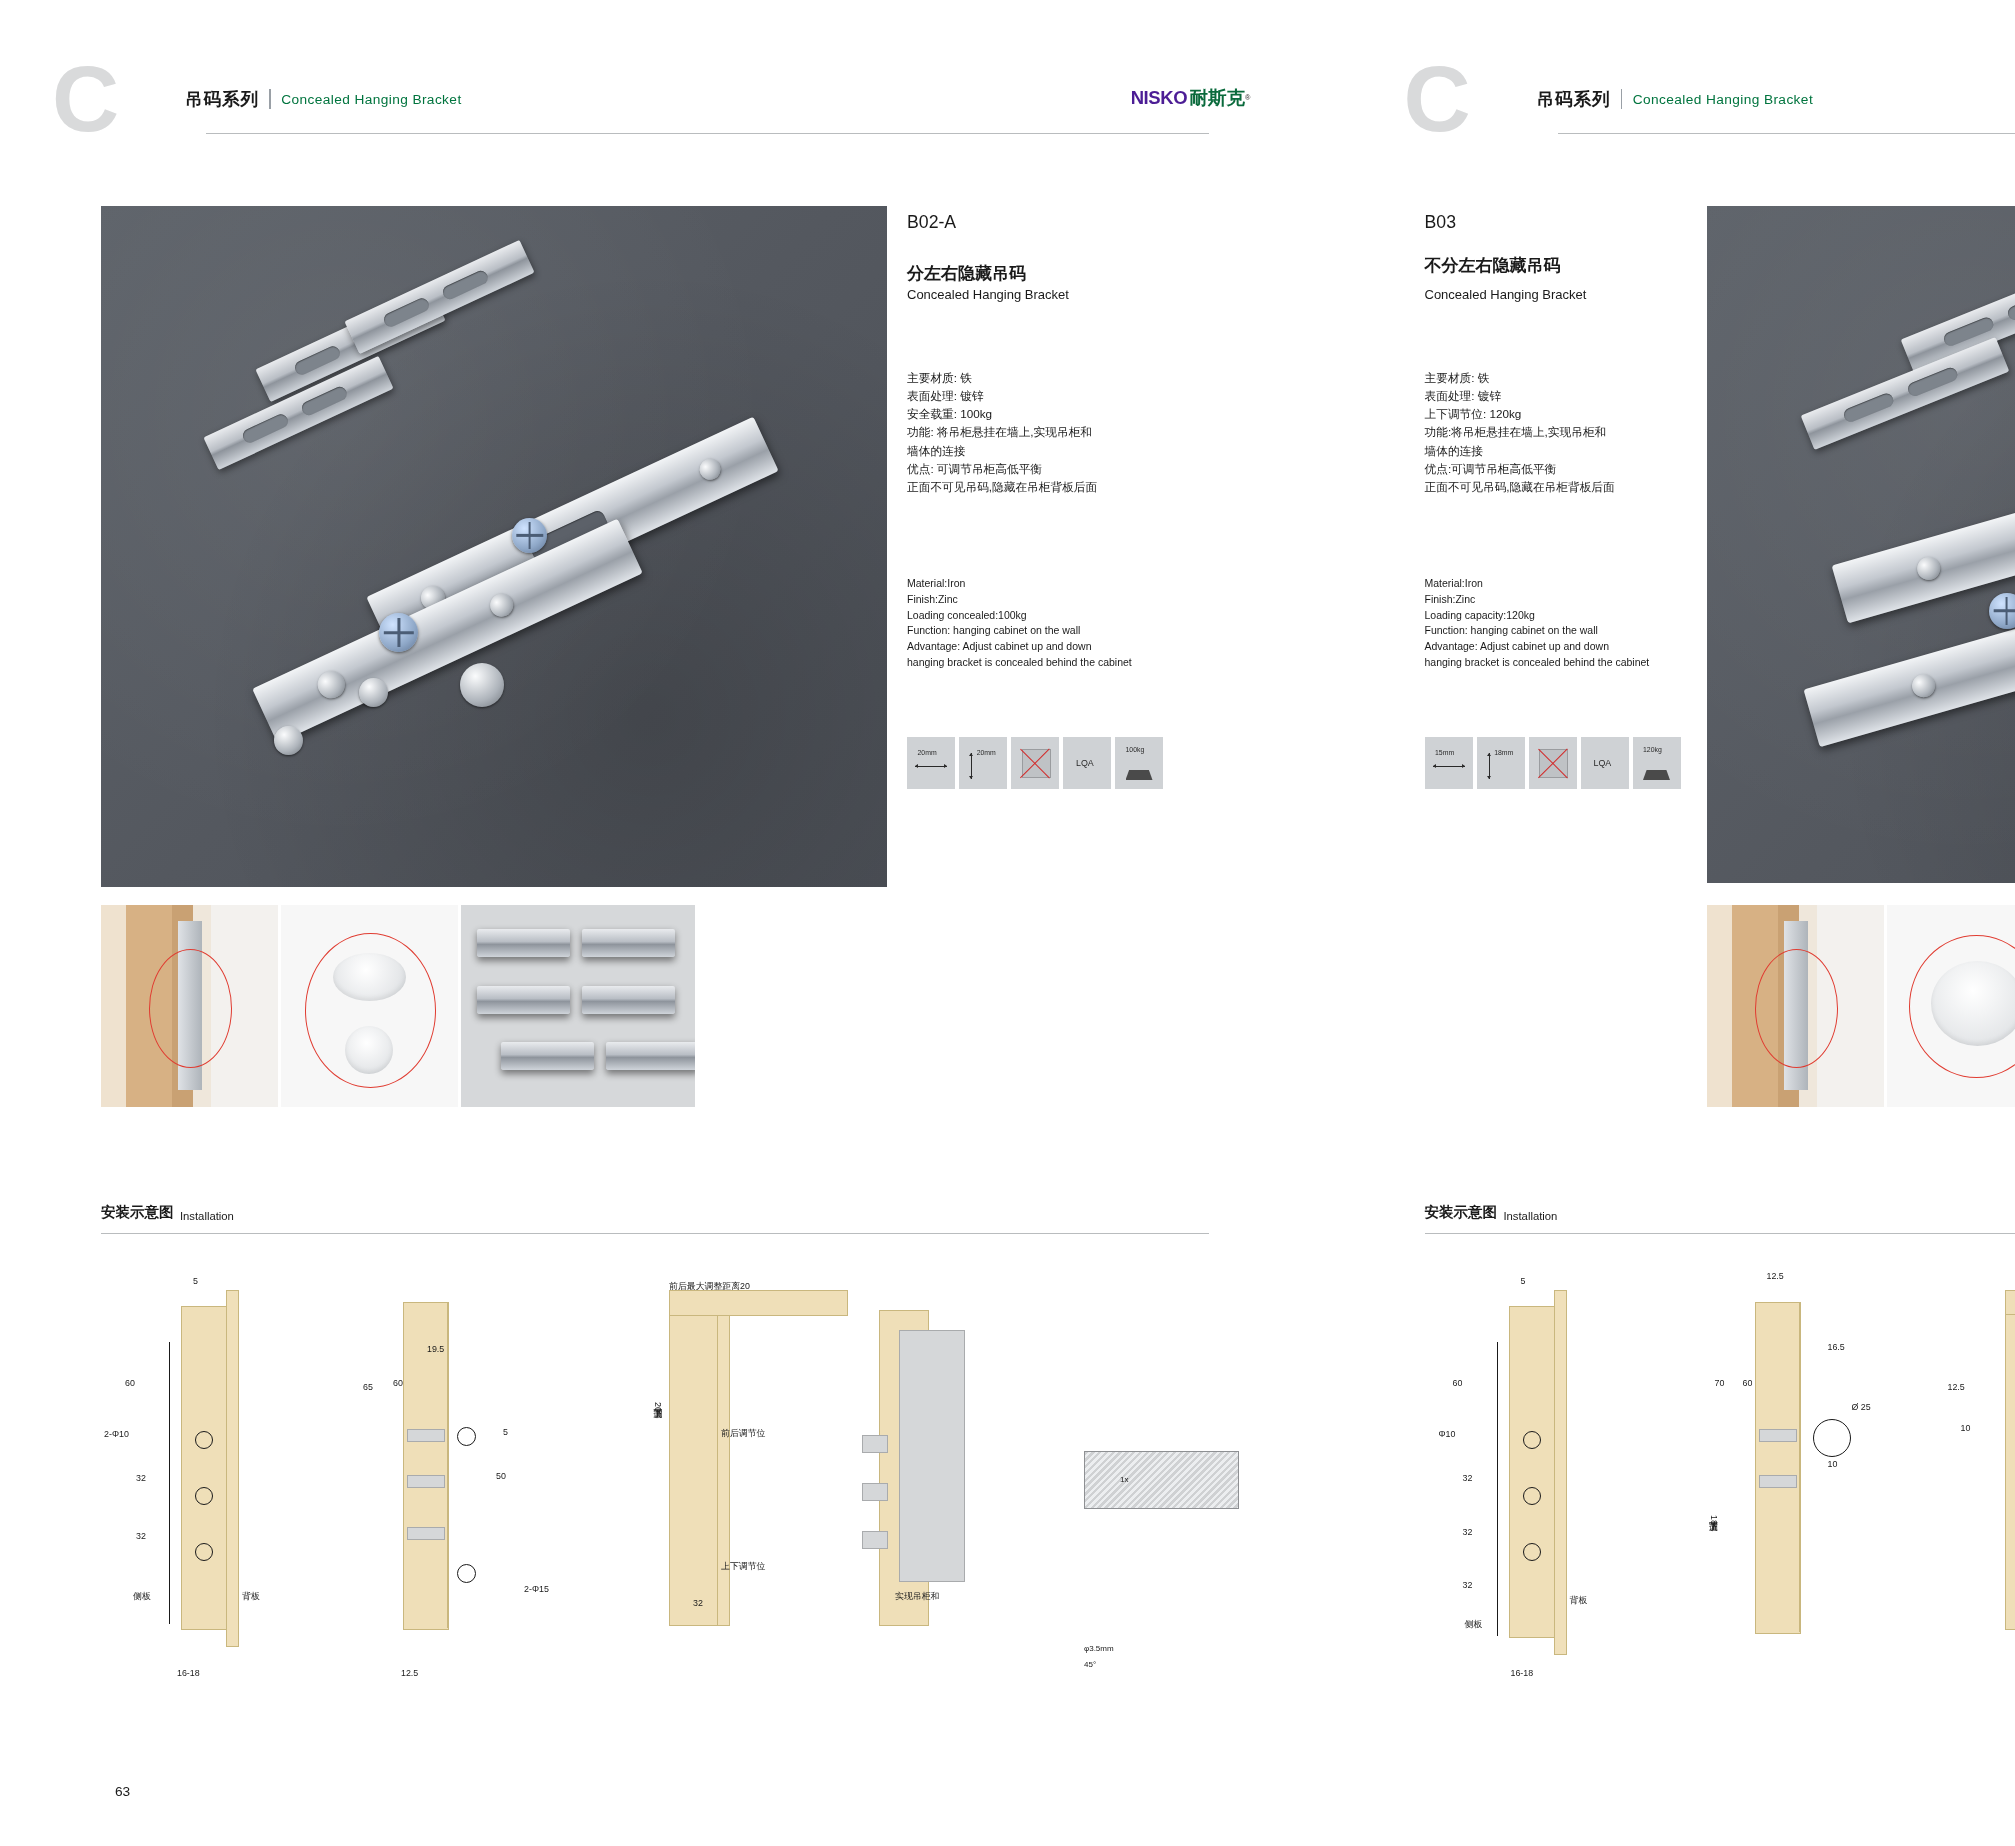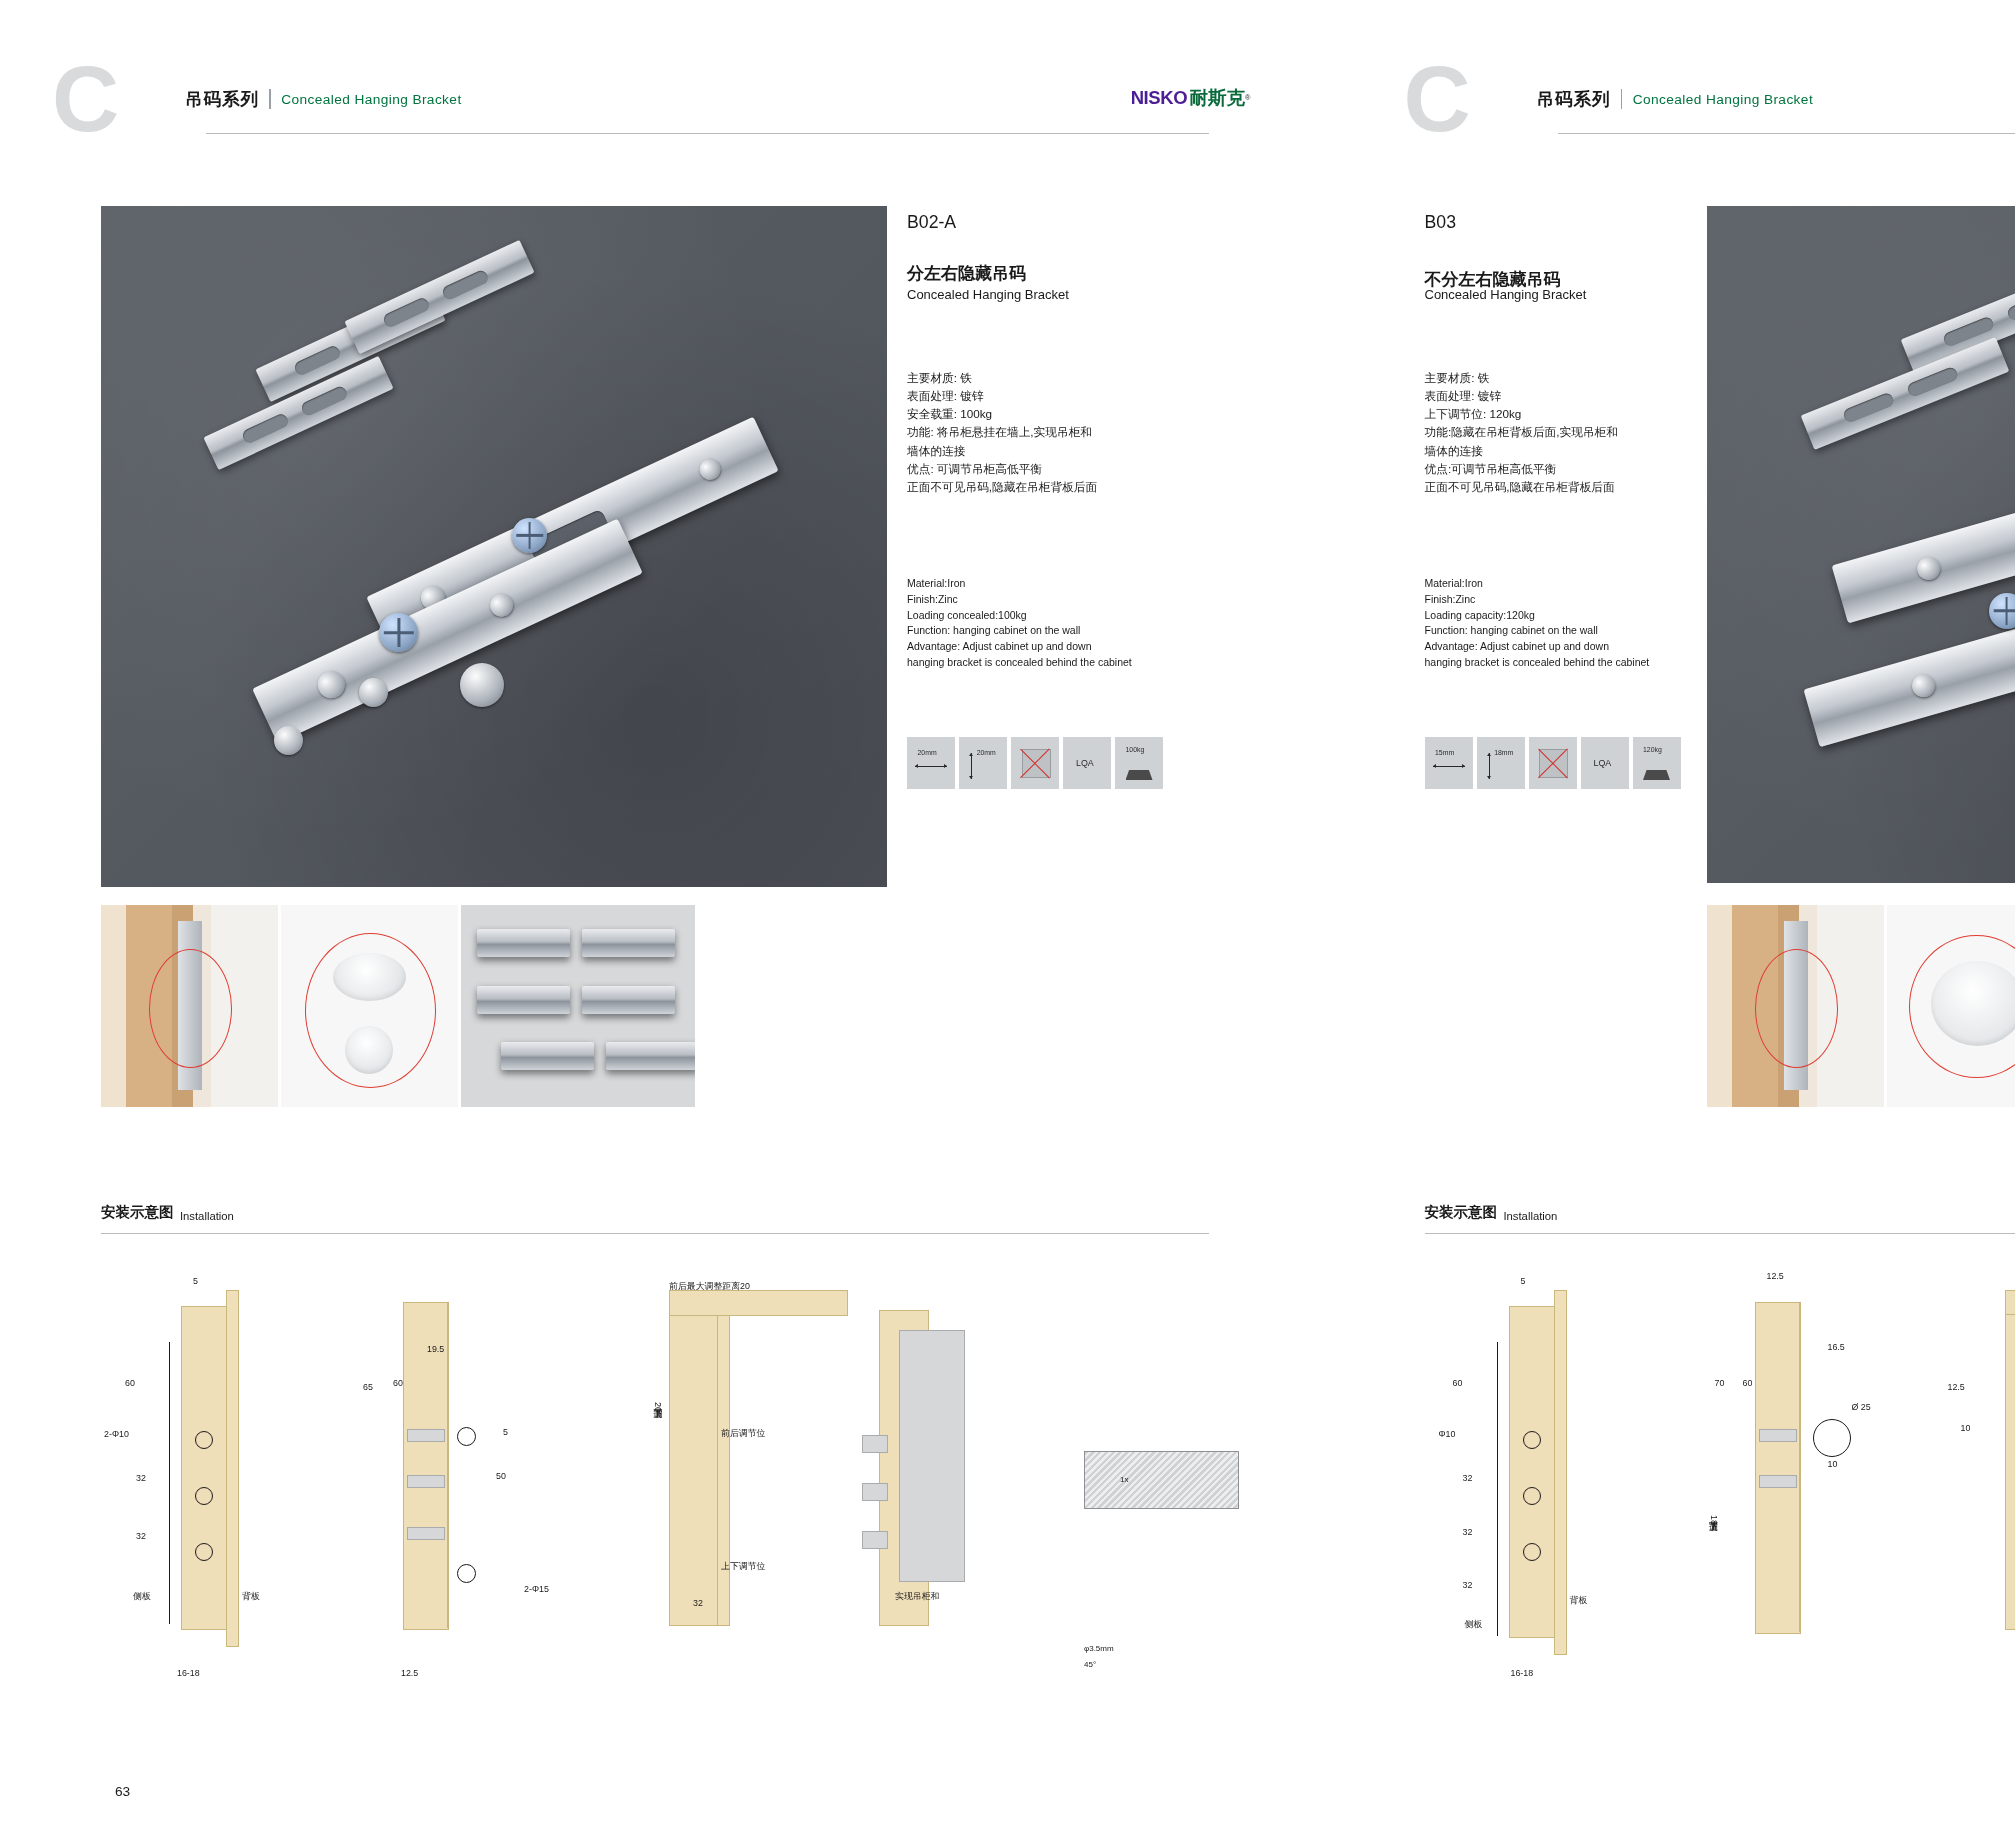--- a/index.html
+++ b/index.html
@@ -281,28 +281,28 @@
       <div class="cmark">
         <div class="cbg">C</div>
       </div>
       <div class="cn">吊码系列</div>
       <div class="bar"></div>
       <div class="en">Concealed Hanging Bracket</div>
     </div>
     <div class="hdr-rule" style="left:206px;top:133px;width:1003px;"></div>
 
     <div class="code" style="left:73px;top:212px;">B03</div>
-    <div class="title-cn" style="left:73px;top:268px;">不分左右隐藏吊码</div>
+    <div class="title-cn" style="left:73px;top:254px;">不分左右隐藏吊码</div>
     <div class="title-en" style="left:73px;top:287px;">Concealed Hanging Bracket</div>
 
     <div class="specs-cn" style="left:73px;top:369px;">
       <div>主要材质: 铁</div>
       <div>表面处理: 镀锌</div>
       <div>上下调节位: 120kg</div>
-      <div>功能:隐藏在吊柜背板后面,实现吊柜和</div>
+      <div>功能:将吊柜悬挂在墙上,实现吊柜和</div>
       <div>墙体的连接</div>
       <div>优点:可调节吊柜高低平衡</div>
       <div>正面不可见吊码,隐藏在吊柜背板后面</div>
     </div>
 
     <div class="specs-en" style="left:73px;top:576px;">
       <div>Material:Iron</div>
       <div>Finish:Zinc</div>
       <div>Loading capacity:120kg</div>
       <div>Function: hanging cabinet on the wall</div>

